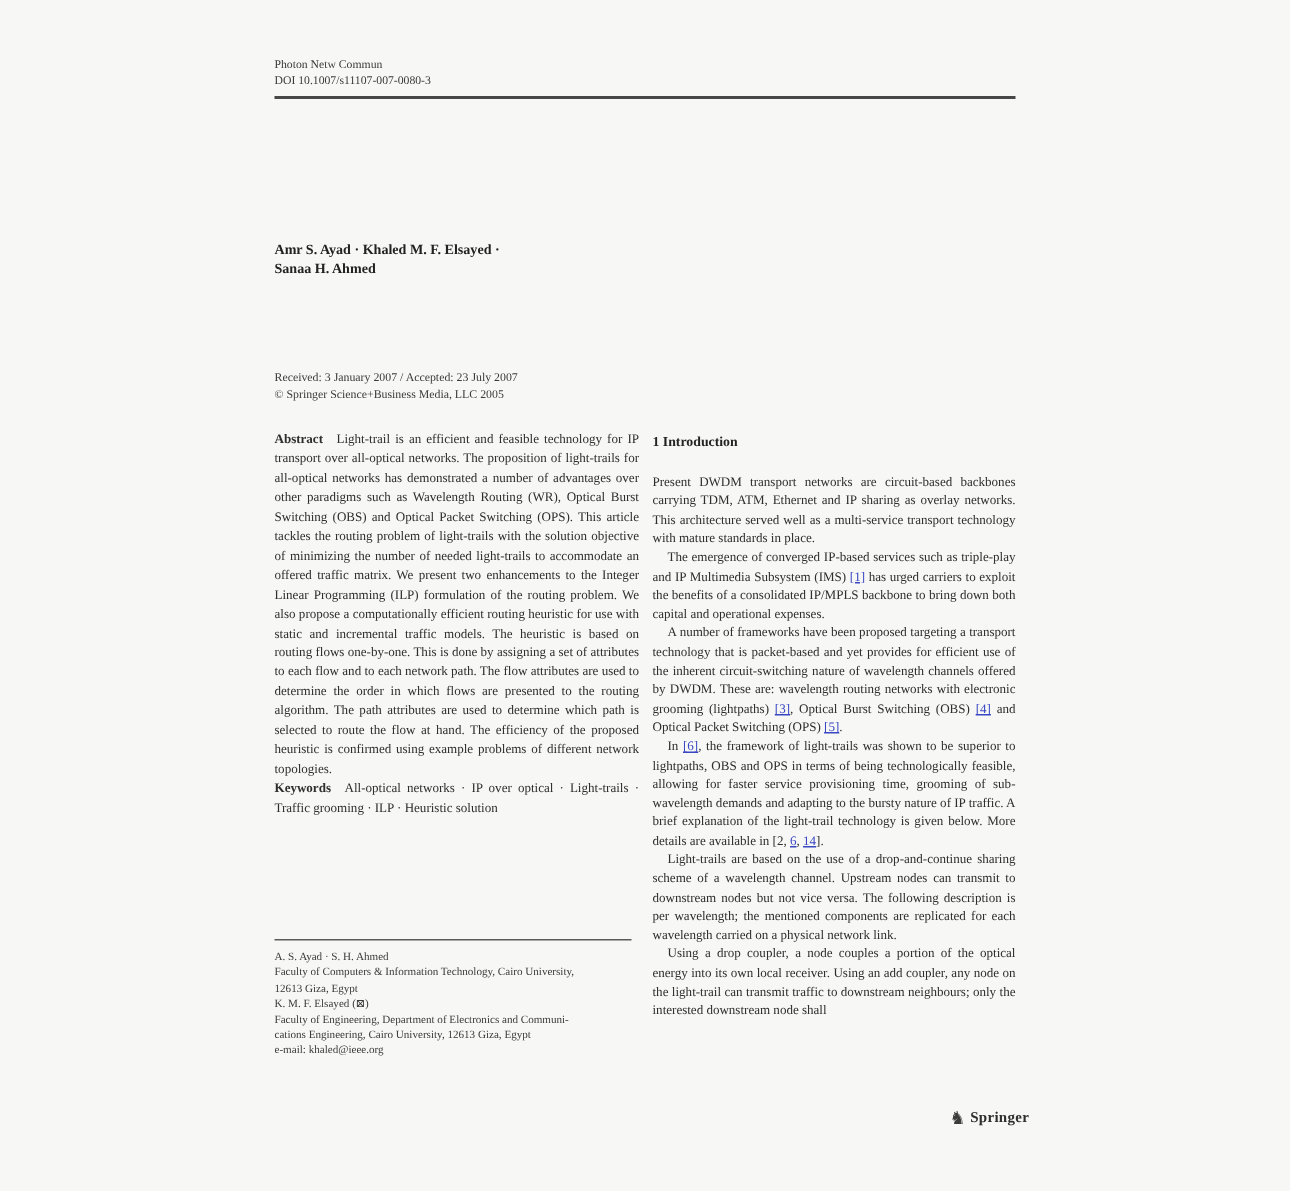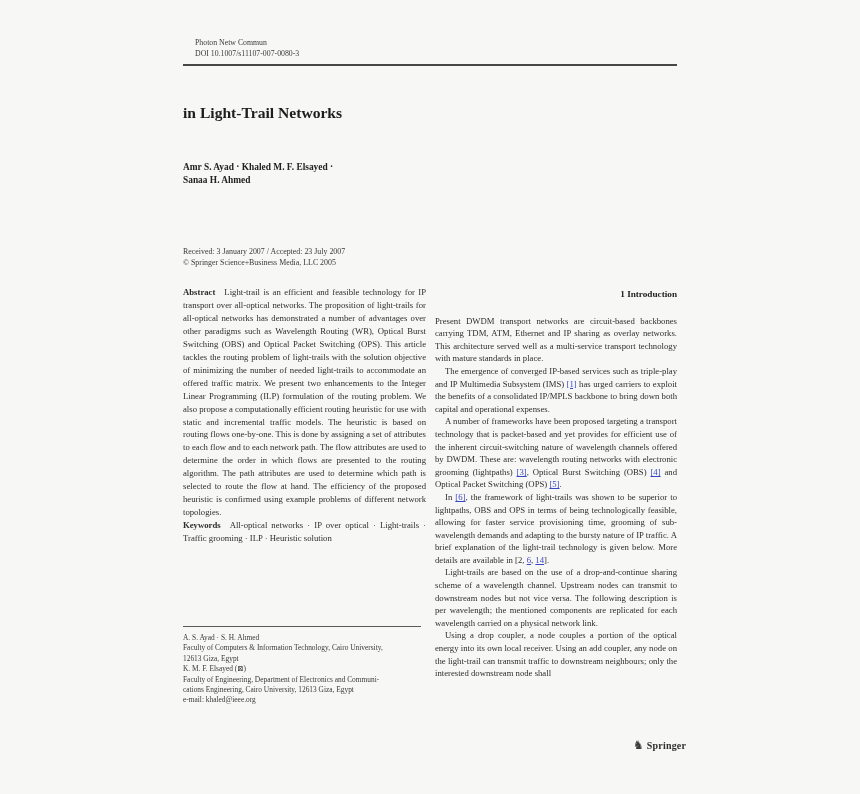--- a/index.html
+++ b/index.html
@@ -5,32 +5,32 @@
   html,body{margin:0;padding:0;}
   body{background:#e9e9e9;}
   .page{
     position:relative;
     width:860px;height:794px;
     background:#f7f7f5;
     overflow:hidden;
     font-family:"Liberation Serif","DejaVu Serif",serif;
     color:#2e2e2e;
   }
-  .journal-header{position:absolute;left:183px;top:37px;font-size:7.8px;line-height:11px;color:#3a3a3a;margin-left:12px;}
+  .journal-header{position:absolute;left:183px;top:37px;font-size:7.8px;line-height:11px;color:#3a3a3a;}
   .header-rule{position:absolute;left:183px;top:64px;width:494px;height:2px;background:#474747;}
   .article-title{position:absolute;left:183px;top:103px;width:510px;font-size:15.6px;line-height:20px;font-weight:bold;color:#1d1d1d;}
   .authors{position:absolute;left:183px;top:161px;font-size:9.4px;line-height:12.5px;font-weight:bold;color:#222;}
   .received{position:absolute;left:183px;top:247px;font-size:7.9px;line-height:10.8px;color:#3a3a3a;}
   .col{position:absolute;top:286px;font-size:8.7px;line-height:12.95px;text-align:justify;font-family:Liberation Serif, serif;}
   .col-left{left:183px;width:243px;}
   .col-right{left:435px;width:242px;line-height:12.6px;}
   .run-head{font-weight:bold;padding-right:9px;}
   .kw-block{margin-top:14px;}
   .kw-head{font-weight:bold;padding-right:9px;}
-  .section-head{font-weight:bold;font-size:9.2px;margin:2px 0 14px 0;text-align:right;color:#232323;}
+  .section-head{font-weight:bold;font-size:9.2px;margin:2px 0 14px 0;text-align:left;color:#232323;}
   .body-par{margin:0;}
   .body-par.indent{text-indent:10px;}
   .cite-link{color:#3947c3;text-decoration:underline;cursor:pointer;}
   .footnotes{position:absolute;left:183px;top:626px;width:243px;font-size:7.4px;line-height:10.4px;color:#3a3a3a;}
   .fn-rule{width:238px;height:1px;background:#5a5a5a;margin-bottom:6px;}
   .fn-block2{}
   .fn-line{white-space:nowrap;}
   .publisher{position:absolute;left:633px;top:739px;display:flex;align-items:center;gap:3px;color:#2f2f2f;}
   .knight{font-size:12px;line-height:12px;color:#3c3c3c;}
   .publisher-name{font-size:10px;font-weight:600;letter-spacing:0.2px;}
@@ -41,21 +41,20 @@
 <div class="page">
 
   <div class="journal-header">
     <div>Photon Netw Commun</div>
     <div>DOI 10.1007/s11107-007-0080-3</div>
   </div>
 
   <div class="header-rule"></div>
 
   <div class="article-title">
-    <div>in Light-Trail Networks</div>
   </div>
 
   <div class="authors">
     <div>Amr S. Ayad  ·  Khaled M. F. Elsayed  ·</div>
     <div>Sanaa H. Ahmed</div>
   </div>
 
   <div class="received">
     <div>Received: 3 January 2007 / Accepted: 23 July 2007</div>
     <div>© Springer Science+Business Media, LLC 2005</div>

